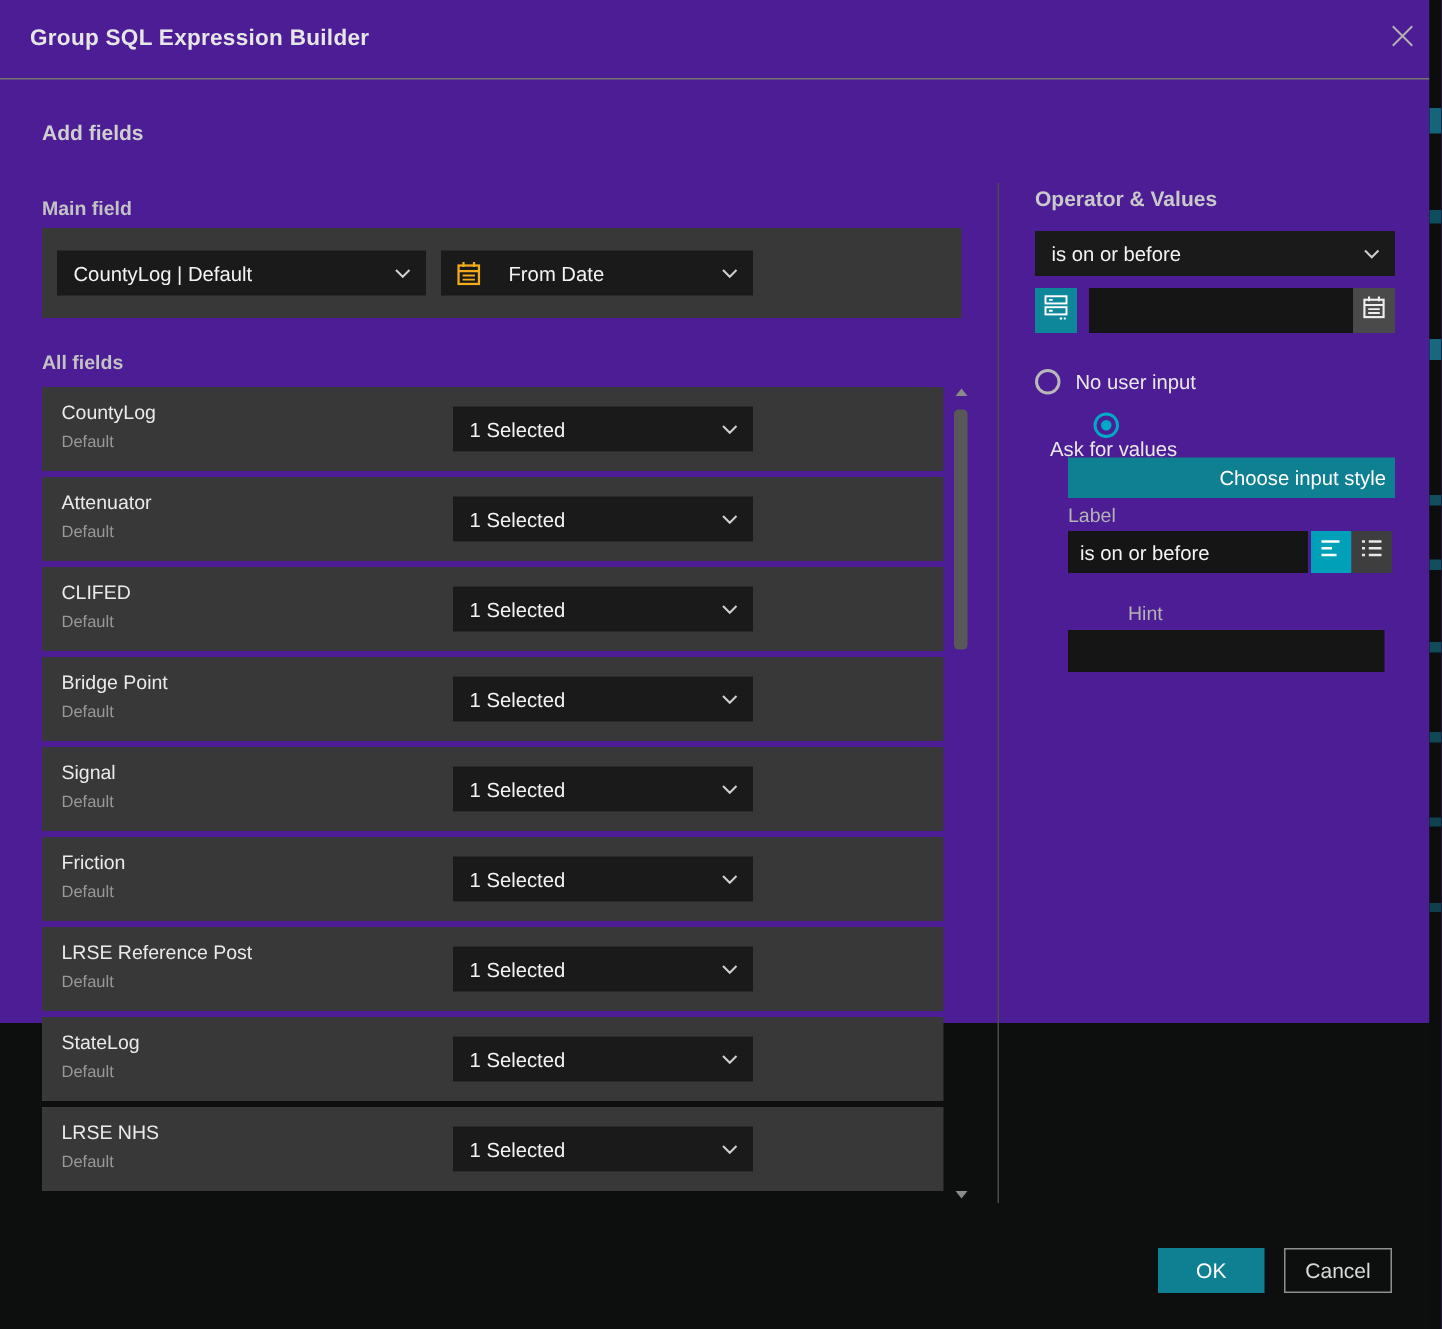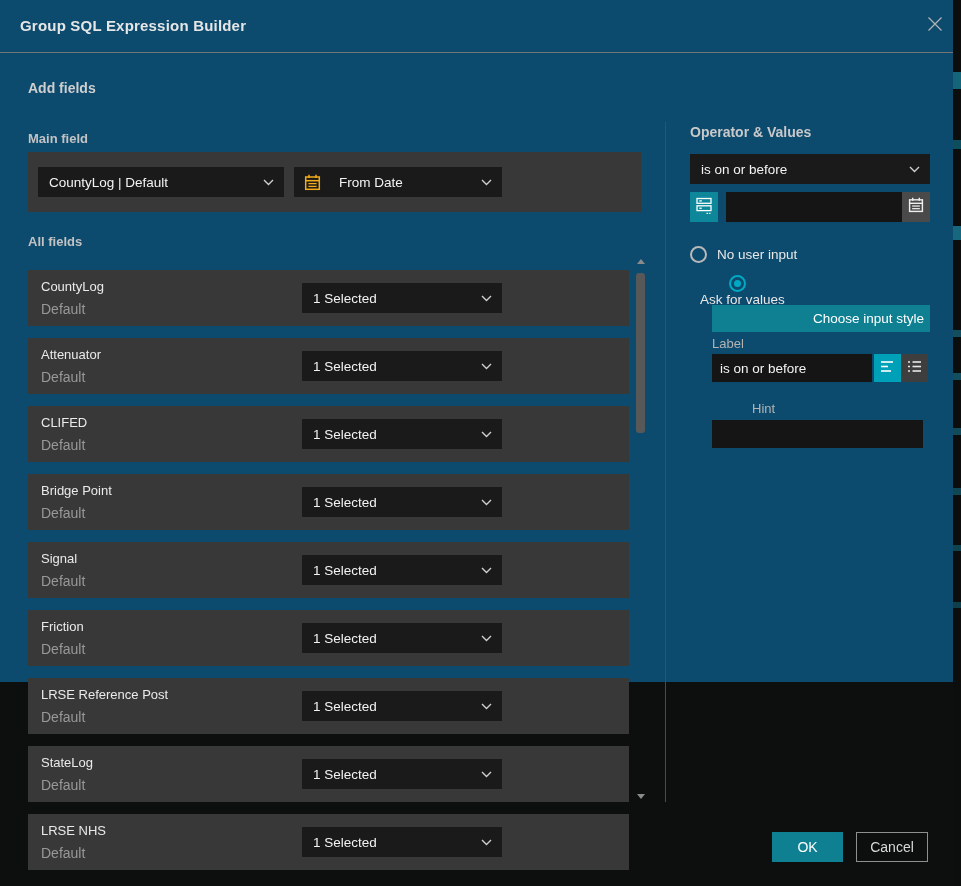--- a/index.html
+++ b/index.html
@@ -2,21 +2,21 @@
 <html><head>
 <meta charset="utf-8">
 <style>
   html,body{margin:0;padding:0;}
   body{
     width:961px;height:886px;overflow:hidden;position:relative;
     background:#0d0e0e;
     font-family:"Liberation Sans","DejaVu Sans",sans-serif;
     -webkit-font-smoothing:antialiased;
   }
-  .dialog{position:absolute;left:0;top:0;width:953px;height:682px;background:#0c4a6e;}
+  .dialog{position:absolute;left:0;top:0;width:953px;height:682px;background:#4c1d95;}
 
   
   .header{position:absolute;left:0;top:0;width:953px;height:52px;border-bottom:1px solid #757575;}
   .title{position:absolute;left:20px;top:0;line-height:52px;font-size:15px;font-weight:700;color:#e6e6e6;letter-spacing:.2px;}
   .close-btn{position:absolute;right:9px;top:17px;width:18px;height:18px;cursor:pointer;display:flex;align-items:center;justify-content:center;}
 
   
   .h-addfields{position:absolute;left:28px;top:80px;font-size:14px;font-weight:700;color:#cfcfcf;}
   .h-mainfield{position:absolute;left:28px;top:131px;font-size:13px;font-weight:700;color:#c3c3c3;}
   .h-allfields{position:absolute;left:28px;top:234px;font-size:13px;font-weight:700;color:#c3c3c3;}
@@ -30,23 +30,23 @@
 
   
   .main-field-row{position:absolute;left:28px;top:152px;width:613px;height:60px;background:#383839;}
   .mf-select-1{left:10px;top:15px;width:246px;justify-content:flex-end;}
   .mf-select-2{left:266px;top:15px;width:208px;}
   .cal-amber{margin-left:10px;display:flex;align-items:center;color:#f3ab1a;}
   .mf-select-2 .select-text{padding-left:18px;}
 
   
   .list{position:absolute;left:28px;top:258px;width:601px;}
-  .field-row{position:relative;height:56px;background:#383839;margin-bottom:4px;margin-top:12px;}
+  .field-row{position:relative;height:56px;background:#383839;margin-bottom:4px;}
   .field-name{position:absolute;left:13px;top:9px;font-size:13px;color:#eaeaea;}
-  .field-sub{position:absolute;left:13px;top:31px;font-size:14px;color:#989898;}
+  .field-sub{position:absolute;left:13px;top:31px;font-size:11px;color:#989898;}
   .row-select{left:274px;top:13px;width:200px;}
 
   
   .scrollbar{position:absolute;left:636px;top:256px;width:11px;height:546px;}
   .scroll-up{position:absolute;left:1px;top:3px;width:0;height:0;border-left:4px solid transparent;border-right:4px solid transparent;border-bottom:5px solid #8b8b8b;}
   .scroll-thumb{position:absolute;left:0;top:17px;width:9px;height:160px;background:#585858;border-radius:3px;}
   .scroll-down{position:absolute;left:1px;bottom:3px;width:0;height:0;border-left:4px solid transparent;border-right:4px solid transparent;border-top:5px solid #8b8b8b;}
 
   
   .v-divider{position:absolute;left:665px;top:122px;width:1px;height:680px;background:#4b4b4c;}

